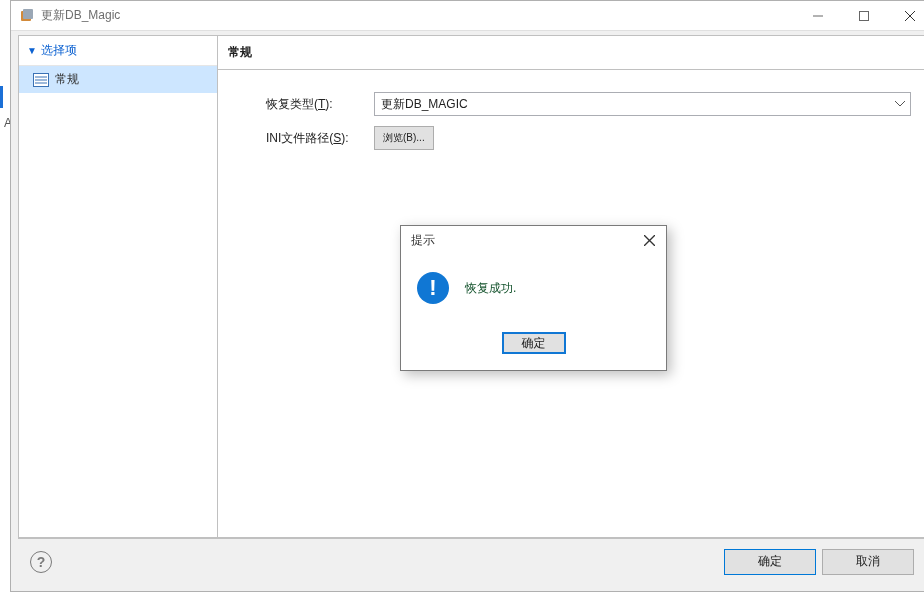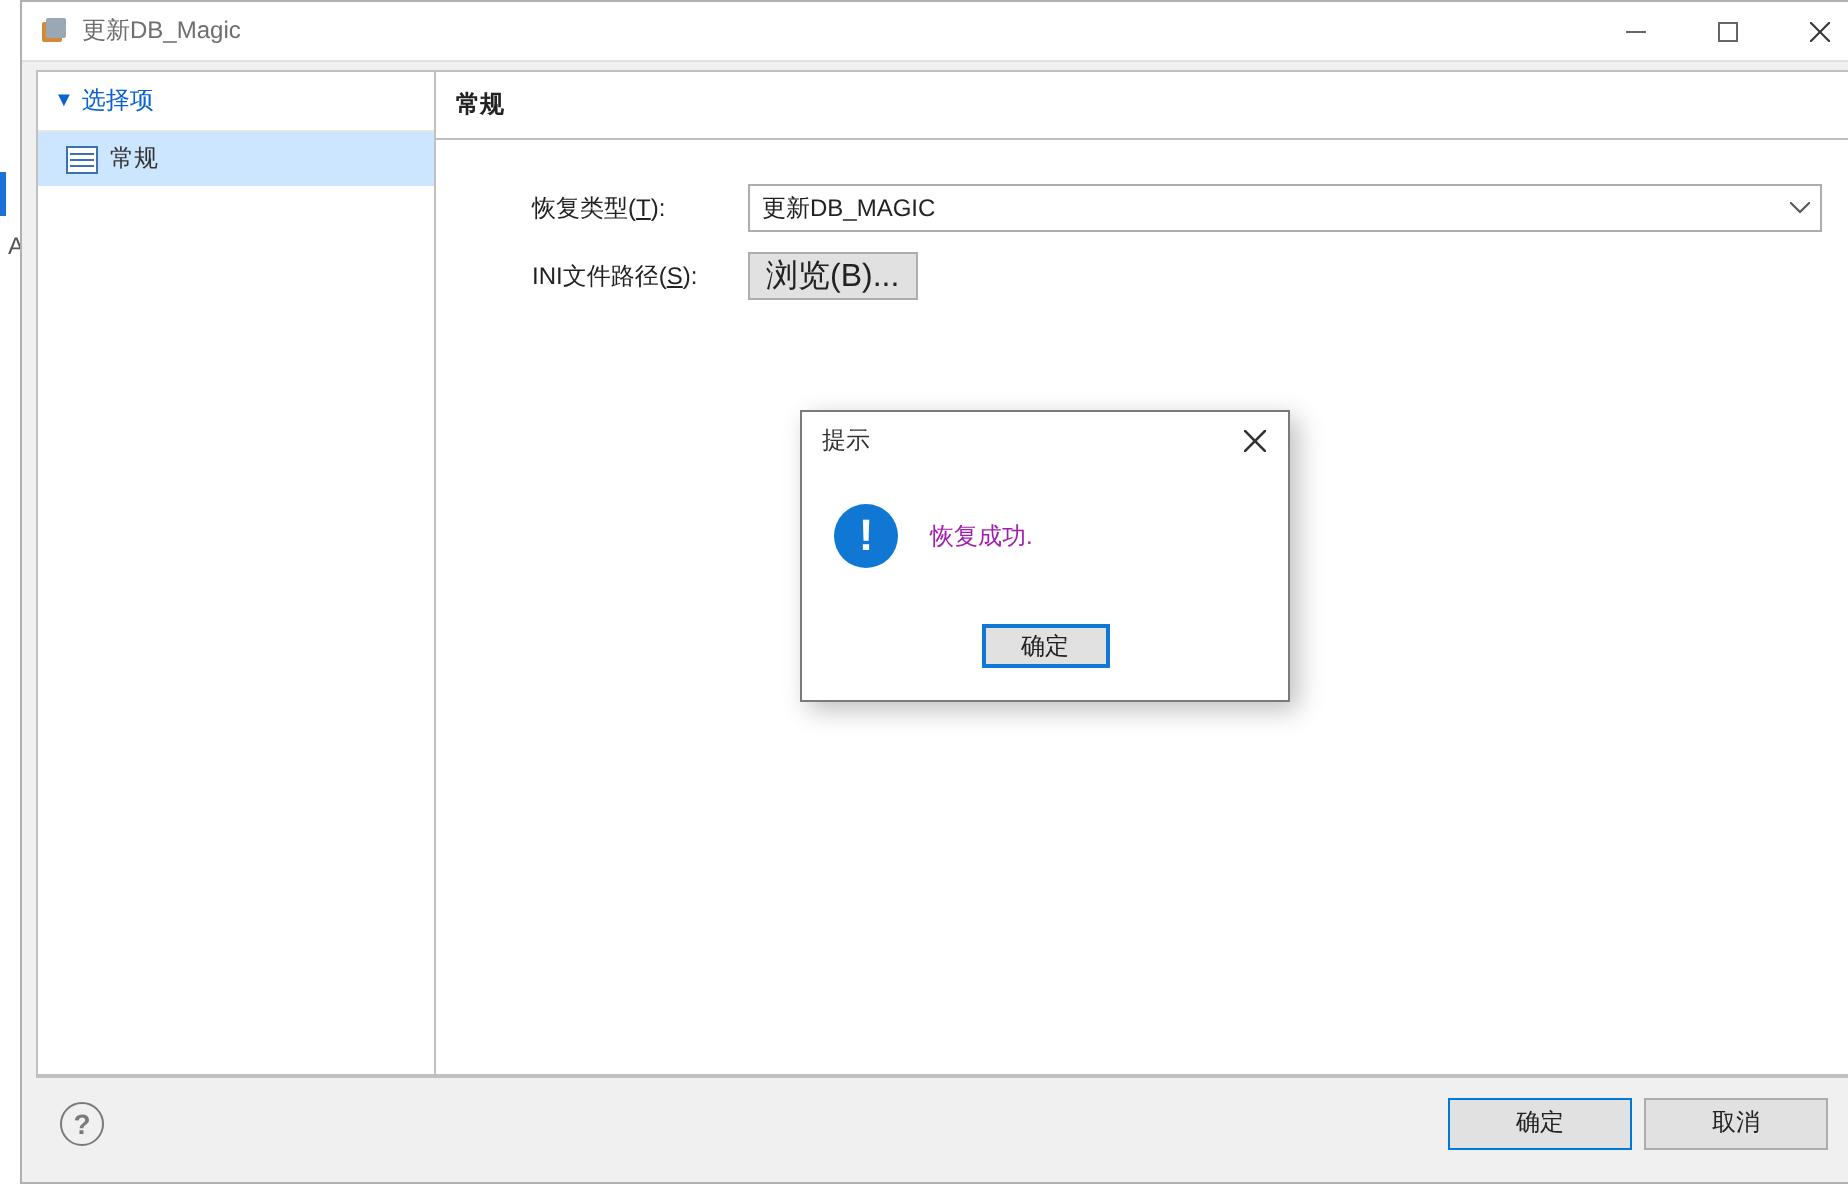--- a/index.html
+++ b/index.html
@@ -184,21 +184,21 @@
       align-items: center;
       justify-content: center;
       color: #555;
       pointer-events: none;
     }
     .browse-btn {
       height: 24px;
       padding: 0 8px;
       border: 1px solid #adadad;
       background: #e1e1e1;
-      font-size: 16px;
+      font-size: 10px;
       color: #222;
       font-family: inherit;
       cursor: default;
     }
     
     .footer {
       height: 46px;
       border-top: 1px solid #c0c0c0;
       display: flex;
       align-items: center;
@@ -229,22 +229,22 @@
       cursor: default;
       color: #222;
     }
     .footer-btn.primary {
       border: 1px solid #0078d7;
     }
     
     .modal {
       position: absolute;
       left: 389px;
-      top: 204px;
-      width: 245px;
+      top: 224px;
+      width: 267px;
       background: #fff;
       border: 1px solid #7a7a7a;
       box-shadow: 4px 4px 12px rgba(0,0,0,0.25);
     }
     .modal-titlebar {
       height: 28px;
       display: flex;
       align-items: center;
       padding-left: 10px;
       font-size: 12px;
@@ -274,21 +274,21 @@
       border-radius: 50%;
       background: #1077d4;
       color: #fff;
       font-weight: bold;
       font-size: 22px;
       display: flex;
       align-items: center;
       justify-content: center;
     }
     .modal-message {
-      color: #a21caf;
+      color: #14532d;
       font-size: 12px;
     }
     .modal-footer {
       padding: 24px 0 16px 0;
       display: flex;
       justify-content: center;
     }
     .modal-ok-btn {
       width: 64px;
       height: 22px;

